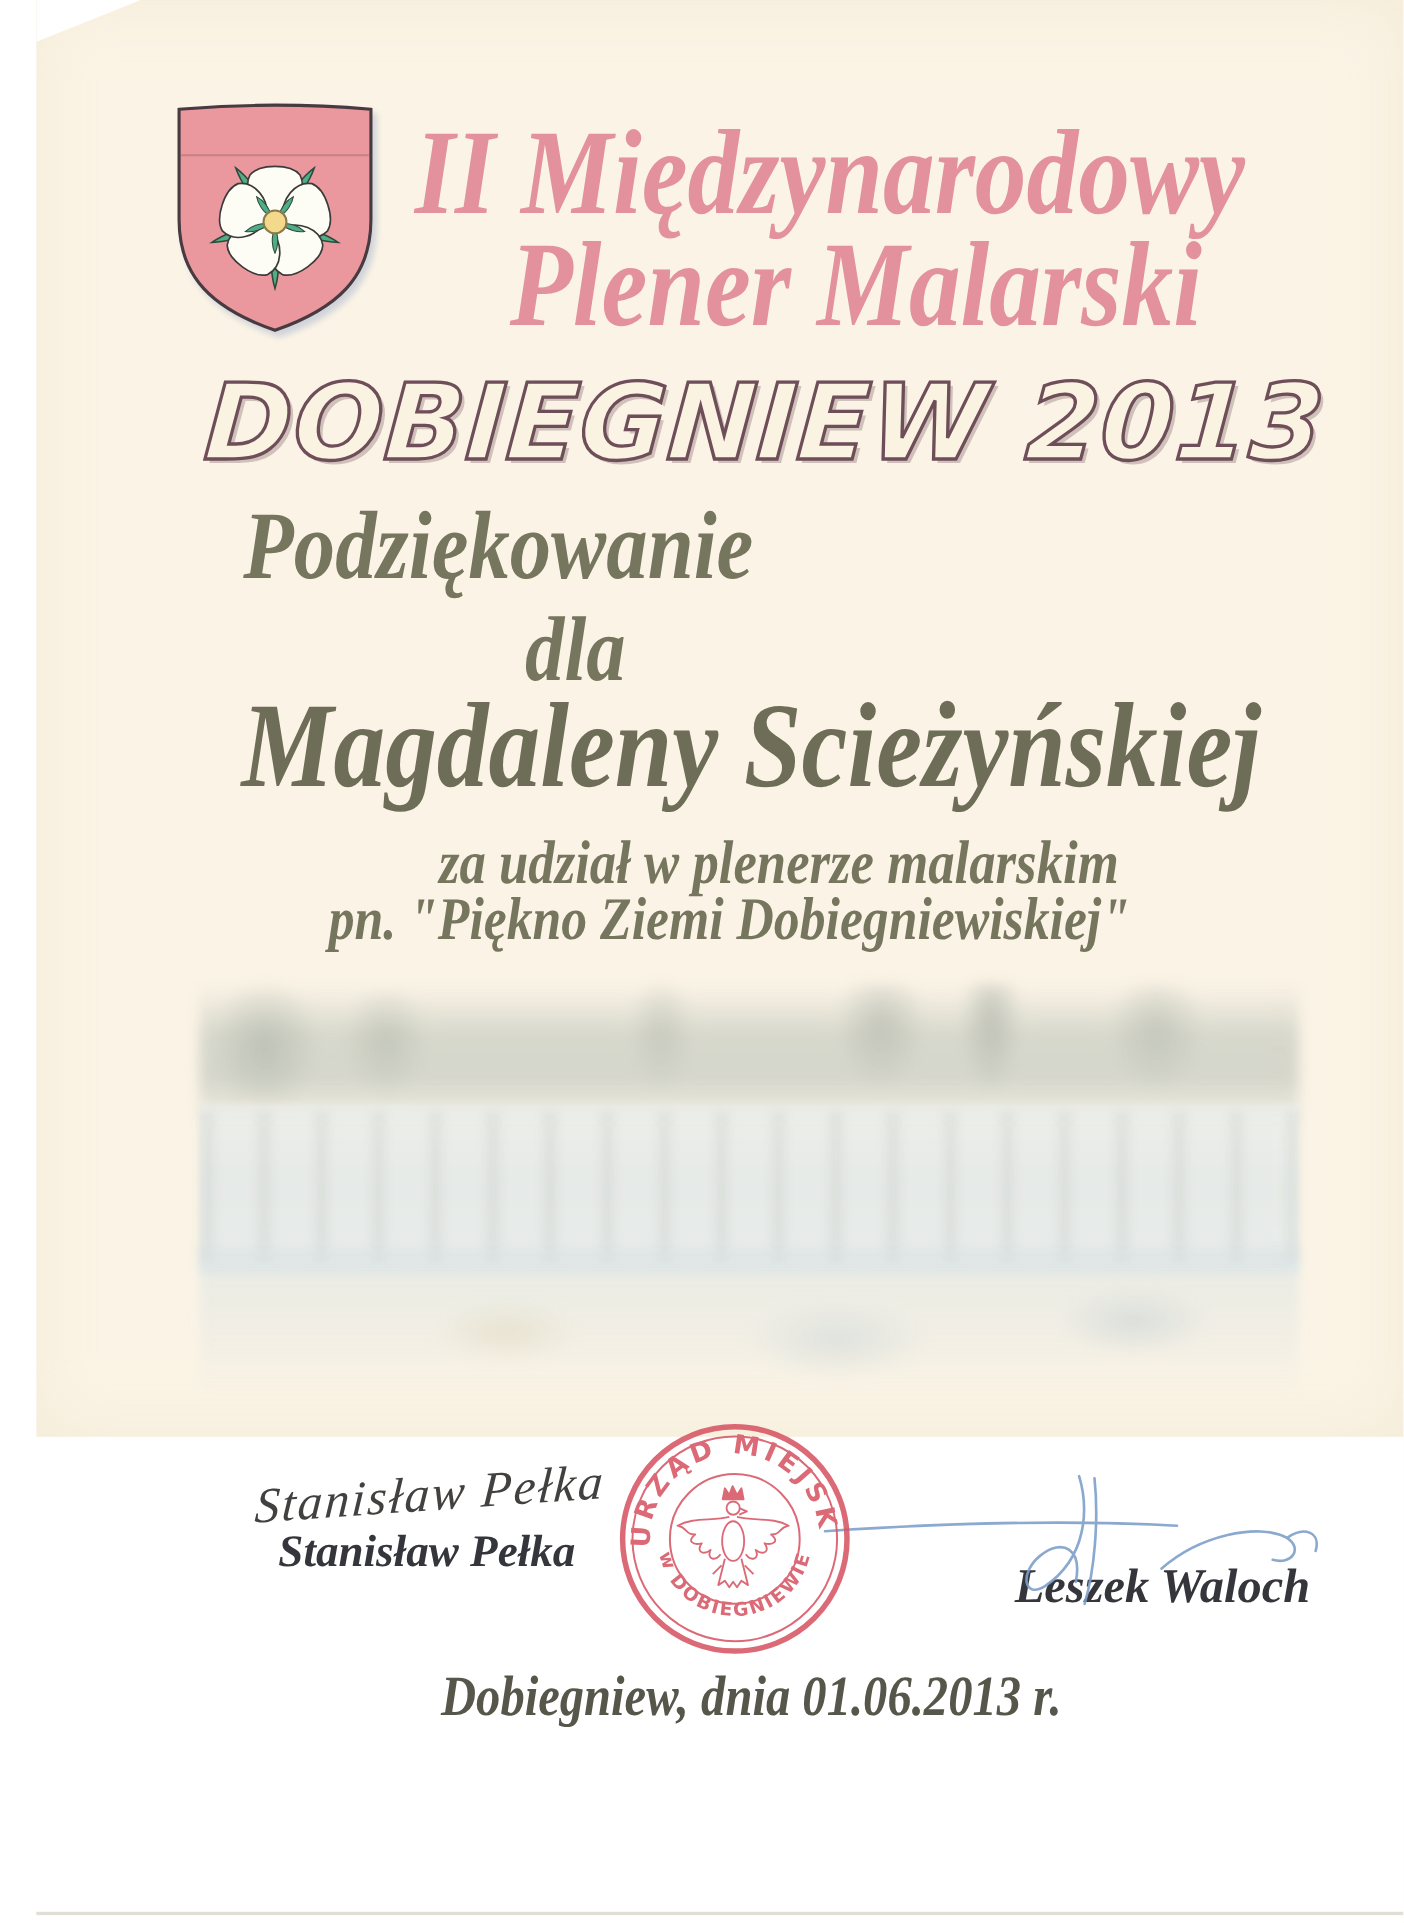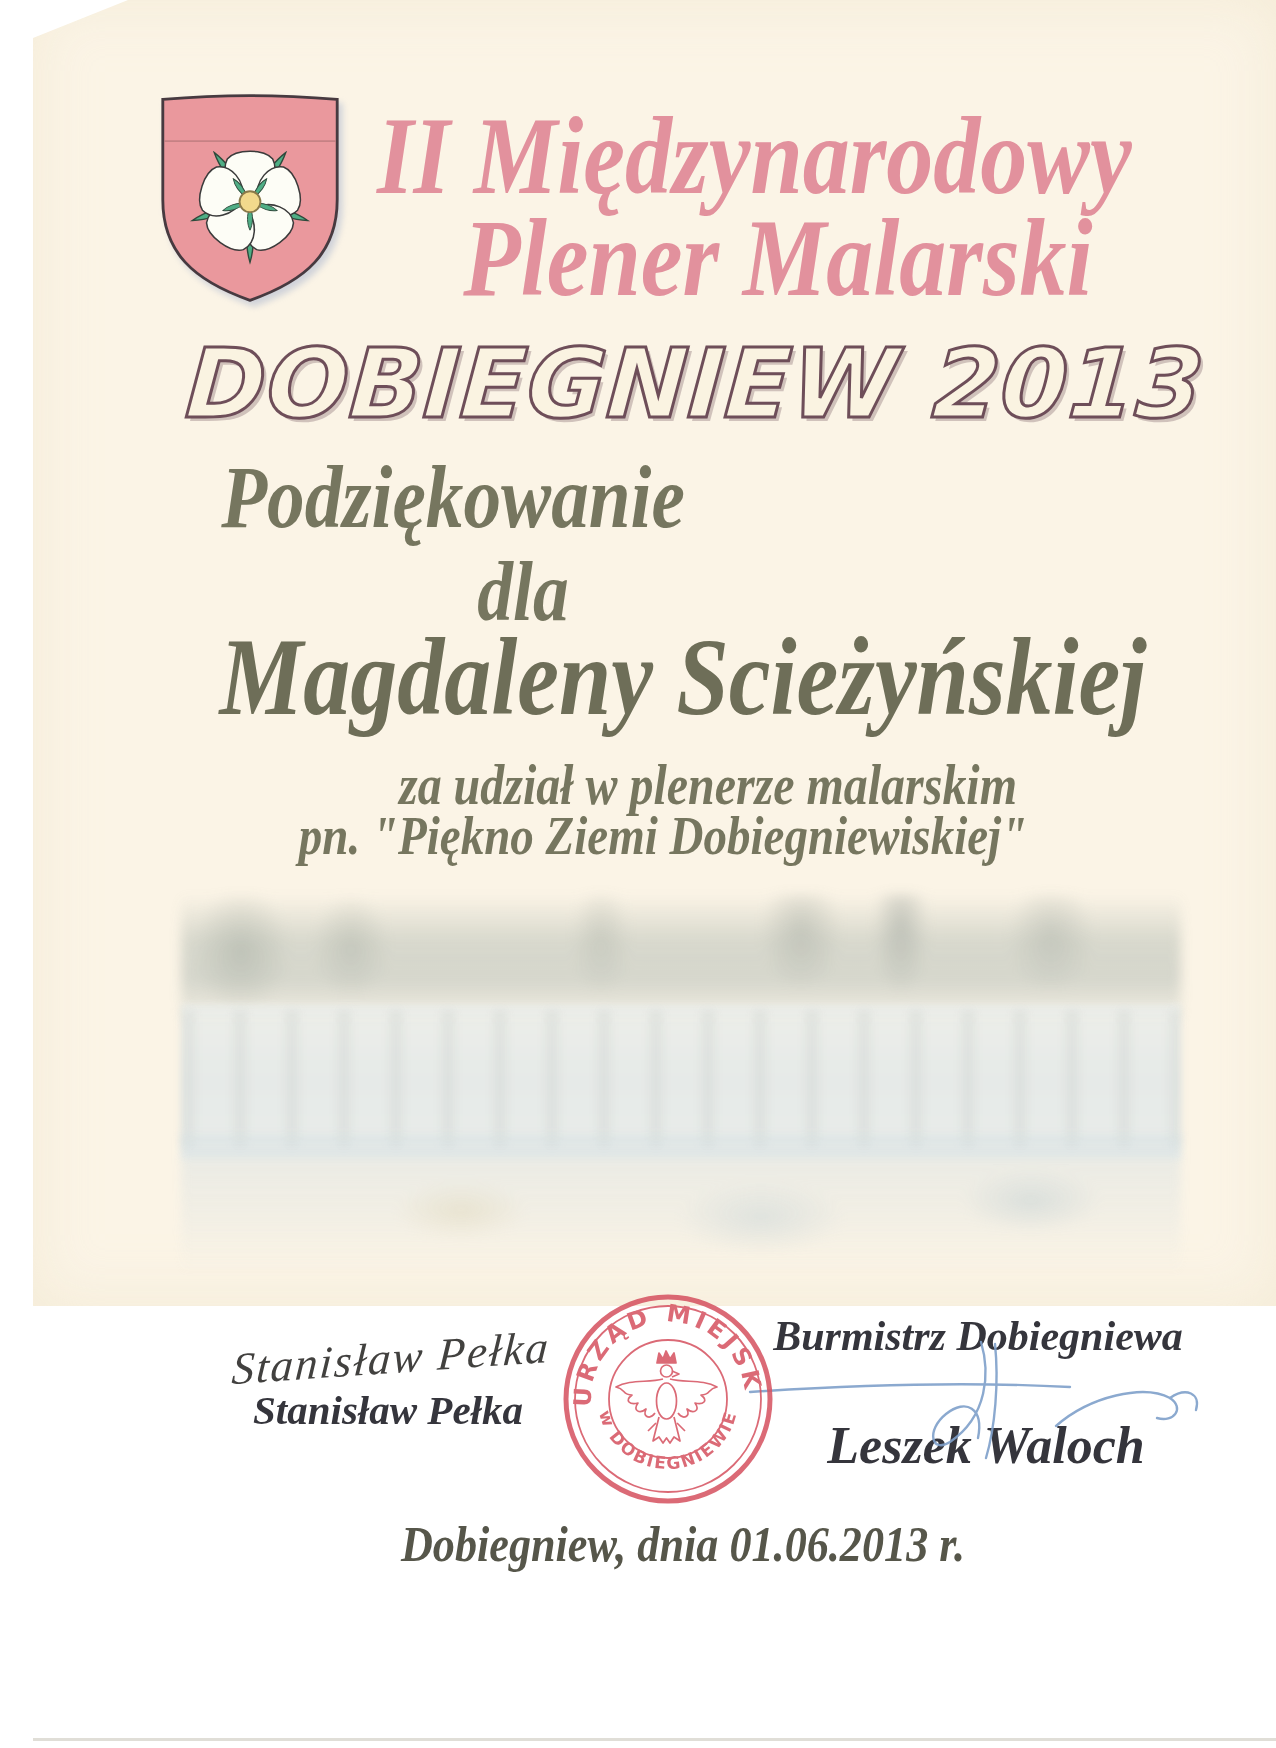--- a/index.html
+++ b/index.html
@@ -61,21 +61,21 @@
 
   
   .dark{color:#35353c;}
   .sig-left-role{position:absolute;left:180px;top:1290px;width:360px;font-size:41px;}
   .hand-sig{position:absolute;left:168px;top:1332px;width:380px;text-align:center;
             font-size:45px;font-style:italic;color:#2e2d2b;letter-spacing:2px;
             transform:rotate(-4deg) skewX(-8deg);opacity:.9;white-space:nowrap;
             font-family:"Liberation Serif",serif;font-weight:400;}
   .sig-left-name{position:absolute;left:175px;top:1386px;width:360px;font-size:41px;}
   .sig-right-role{position:absolute;left:740px;top:1312px;width:410px;font-size:42px;}
-  .sig-right-name{position:absolute;left:748px;top:1416px;width:410px;font-size:52px;}
+  .sig-right-name{position:absolute;left:748px;top:1416px;width:410px;font-size:44px;text-align:right;}
 
   .stamp{position:absolute;left:527px;top:1291px;opacity:.85;}
   .blue-sig{position:absolute;left:705px;top:1330px;}
 
   .dateline{position:absolute;left:300px;top:1516px;width:700px;font-size:47px;color:#56564a;}
 
   .coat{position:absolute;left:122px;top:88px;filter:drop-shadow(4px 5px 3px rgba(130,150,195,.35));}
 </style>
 </head>
 <body>
@@ -126,21 +126,20 @@
     <div class="watermark">
       <div class="wm-trees"></div>
       <div class="wm-water"></div>
       <div class="wm-reflect"></div>
       <div class="wm-shore"></div>
     </div>
 
     <div class="hand-sig">Stanisław Pełka</div>
     <div class="sig-left-name chancery dark">Stanisław Pełka</div>
 
-    <div class="sig-right-role chancery dark">Burmistrz Dobiegniewa</div>
     <div class="sig-right-name chancery dark">Leszek Waloch</div>
 
     <svg class="blue-sig" width="470" height="150" viewBox="0 0 470 150">
       <g fill="none" stroke="#7fa0ca" stroke-width="2.4" stroke-linecap="round" opacity=".9">
         <path d="M12,62 C130,54 240,52 332,57"></path>
         <path d="M243,12 C252,42 250,86 212,112 C193,124 188,100 208,84 C228,68 246,78 240,108"></path>
         <path d="M257,14 C261,52 257,98 248,128"></path>
         <path d="M318,96 C352,66 406,54 432,68 C447,78 436,93 419,88"></path>
         <path d="M432,68 C448,57 463,63 458,80"></path>
       </g>

